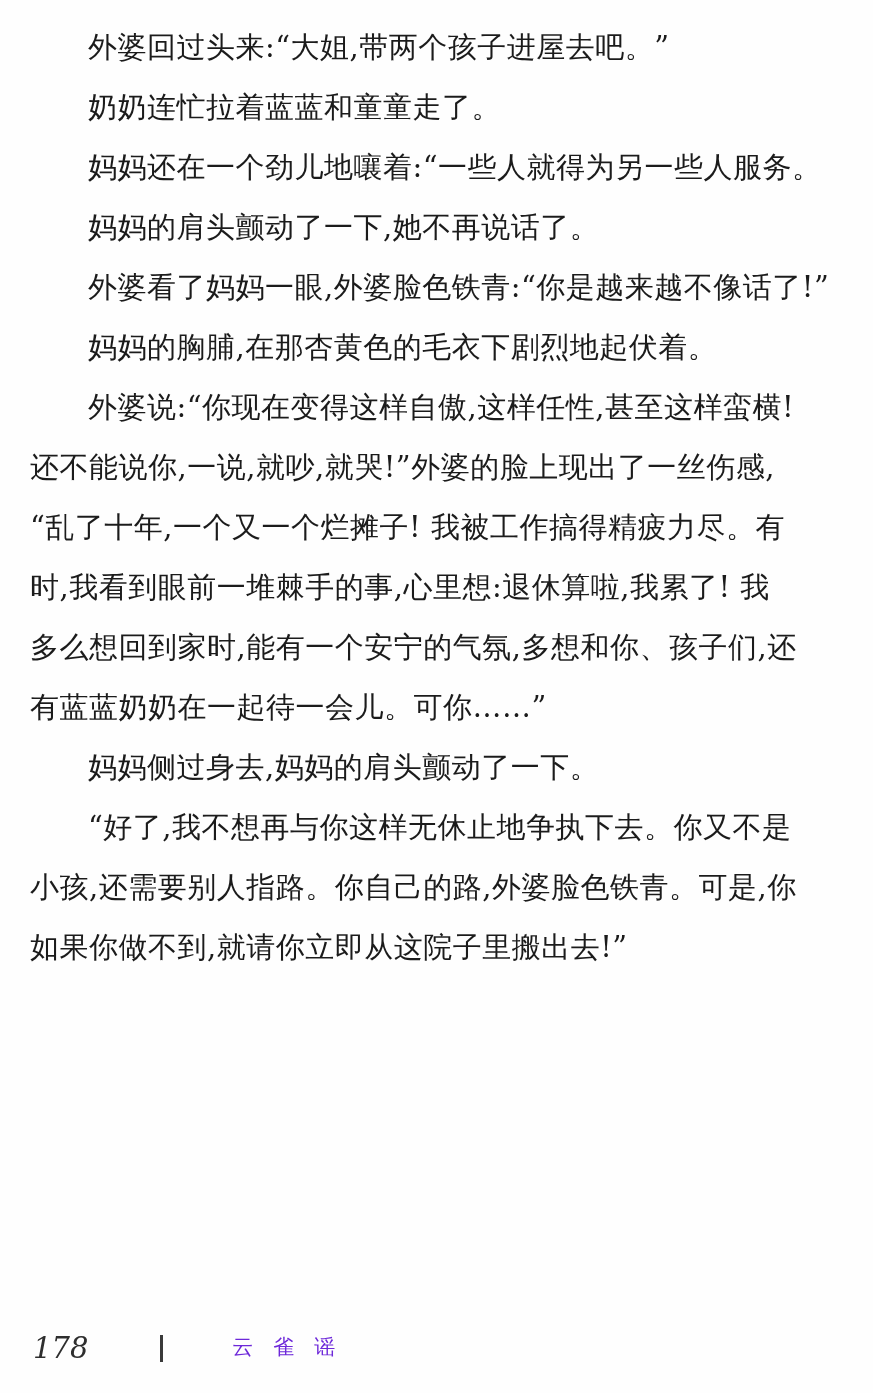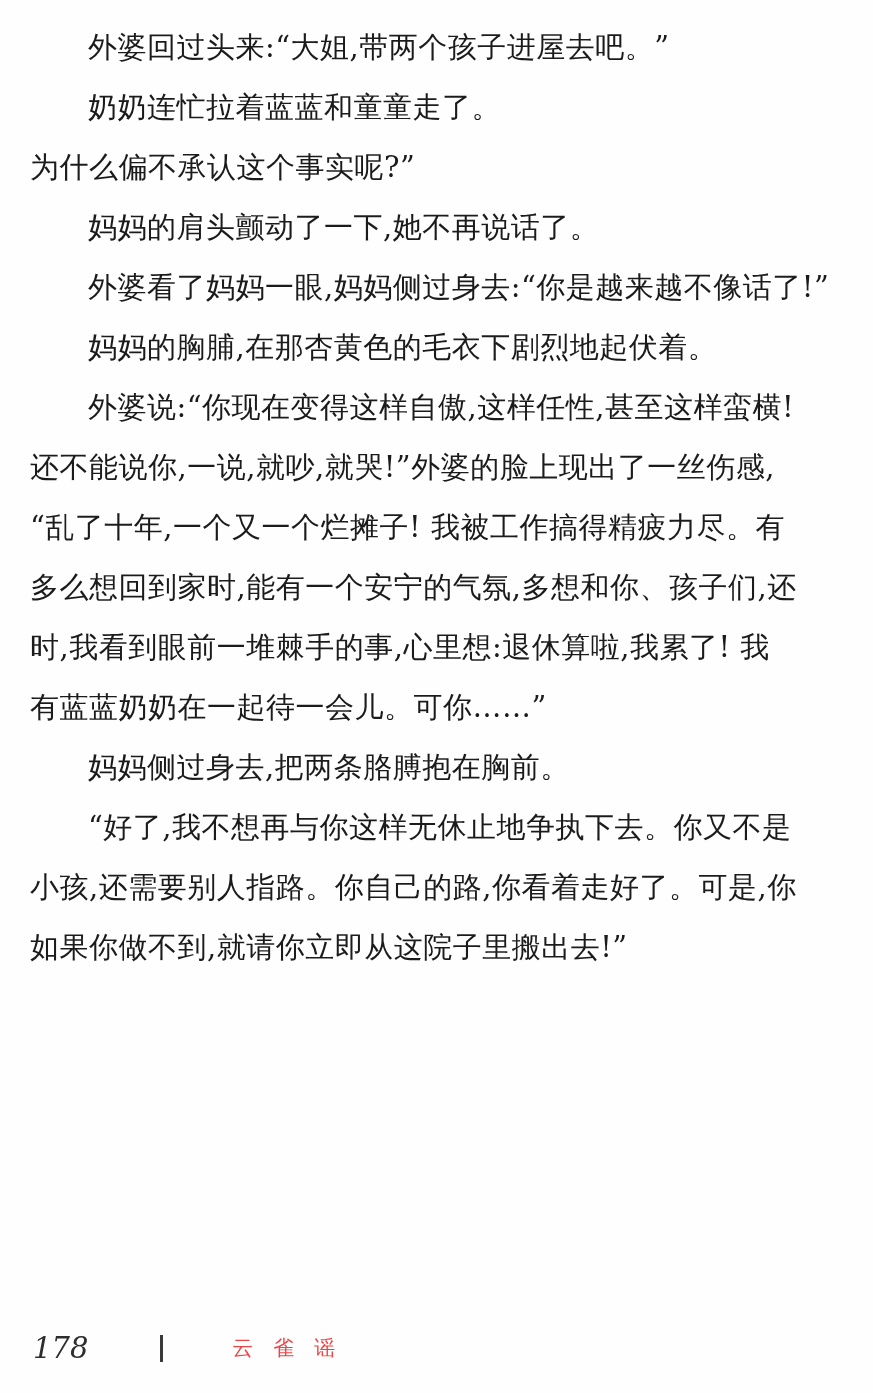--- a/index.html
+++ b/index.html
@@ -53,49 +53,49 @@
     line-height: 1;
   }
   .footer-sep {
     display: inline-block;
     width: 3px;
     height: 27px;
     background: #3a3a3a;
     margin: 0 23px 0 26px;
   }
   .book-title {
-    font-family: Liberation Serif, serif;
+    font-family: Liberation Mono, monospace;
     font-size: 21px;
-    color: #ef4444;
+    color: #6d28d9;
     letter-spacing: 20px;
     line-height: 1;
     white-space: nowrap;
   }
 </style>
 </head>
 <body>
 
 <div class="page">
 
   <div class="text-block" id="body-lines">
       <div class="line indent">外婆回过头来:“大姐,带两个孩子进屋去吧。”</div>
       <div class="line indent">奶奶连忙拉着蓝蓝和童童走了。</div>
-      <div class="line">为什么偏不承认这个事实呢?”</div>
+      <div class="line indent">妈妈还在一个劲儿地嚷着:“一些人就得为另一些人服务。</div>
       <div class="line indent">妈妈的肩头颤动了一下,她不再说话了。</div>
-      <div class="line indent">外婆看了妈妈一眼,妈妈侧过身去:“你是越来越不像话了!”</div>
+      <div class="line indent">外婆看了妈妈一眼,外婆脸色铁青:“你是越来越不像话了!”</div>
       <div class="line indent">妈妈的胸脯,在那杏黄色的毛衣下剧烈地起伏着。</div>
       <div class="line indent">外婆说:“你现在变得这样自傲,这样任性,甚至这样蛮横!</div>
       <div class="line">还不能说你,一说,就吵,就哭!”外婆的脸上现出了一丝伤感,</div>
       <div class="line">“乱了十年,一个又一个烂摊子! 我被工作搞得精疲力尽。有</div>
+      <div class="line">时,我看到眼前一堆棘手的事,心里想:退休算啦,我累了! 我</div>
       <div class="line">多么想回到家时,能有一个安宁的气氛,多想和你、孩子们,还</div>
-      <div class="line">时,我看到眼前一堆棘手的事,心里想:退休算啦,我累了! 我</div>
       <div class="line">有蓝蓝奶奶在一起待一会儿。可你……”</div>
-      <div class="line indent">妈妈侧过身去,把两条胳膊抱在胸前。</div>
+      <div class="line indent">妈妈侧过身去,妈妈的肩头颤动了一下。</div>
       <div class="line indent">“好了,我不想再与你这样无休止地争执下去。你又不是</div>
-      <div class="line">小孩,还需要别人指路。你自己的路,你看着走好了。可是,你</div>
+      <div class="line">小孩,还需要别人指路。你自己的路,外婆脸色铁青。可是,你</div>
       <div class="line">如果你做不到,就请你立即从这院子里搬出去!”</div>
     </div>
 
   <div class="footer">
     <span class="page-number">178</span>
     <span class="footer-sep"></span>
     <span class="book-title">云雀谣</span>
   </div>
 
 </div>

